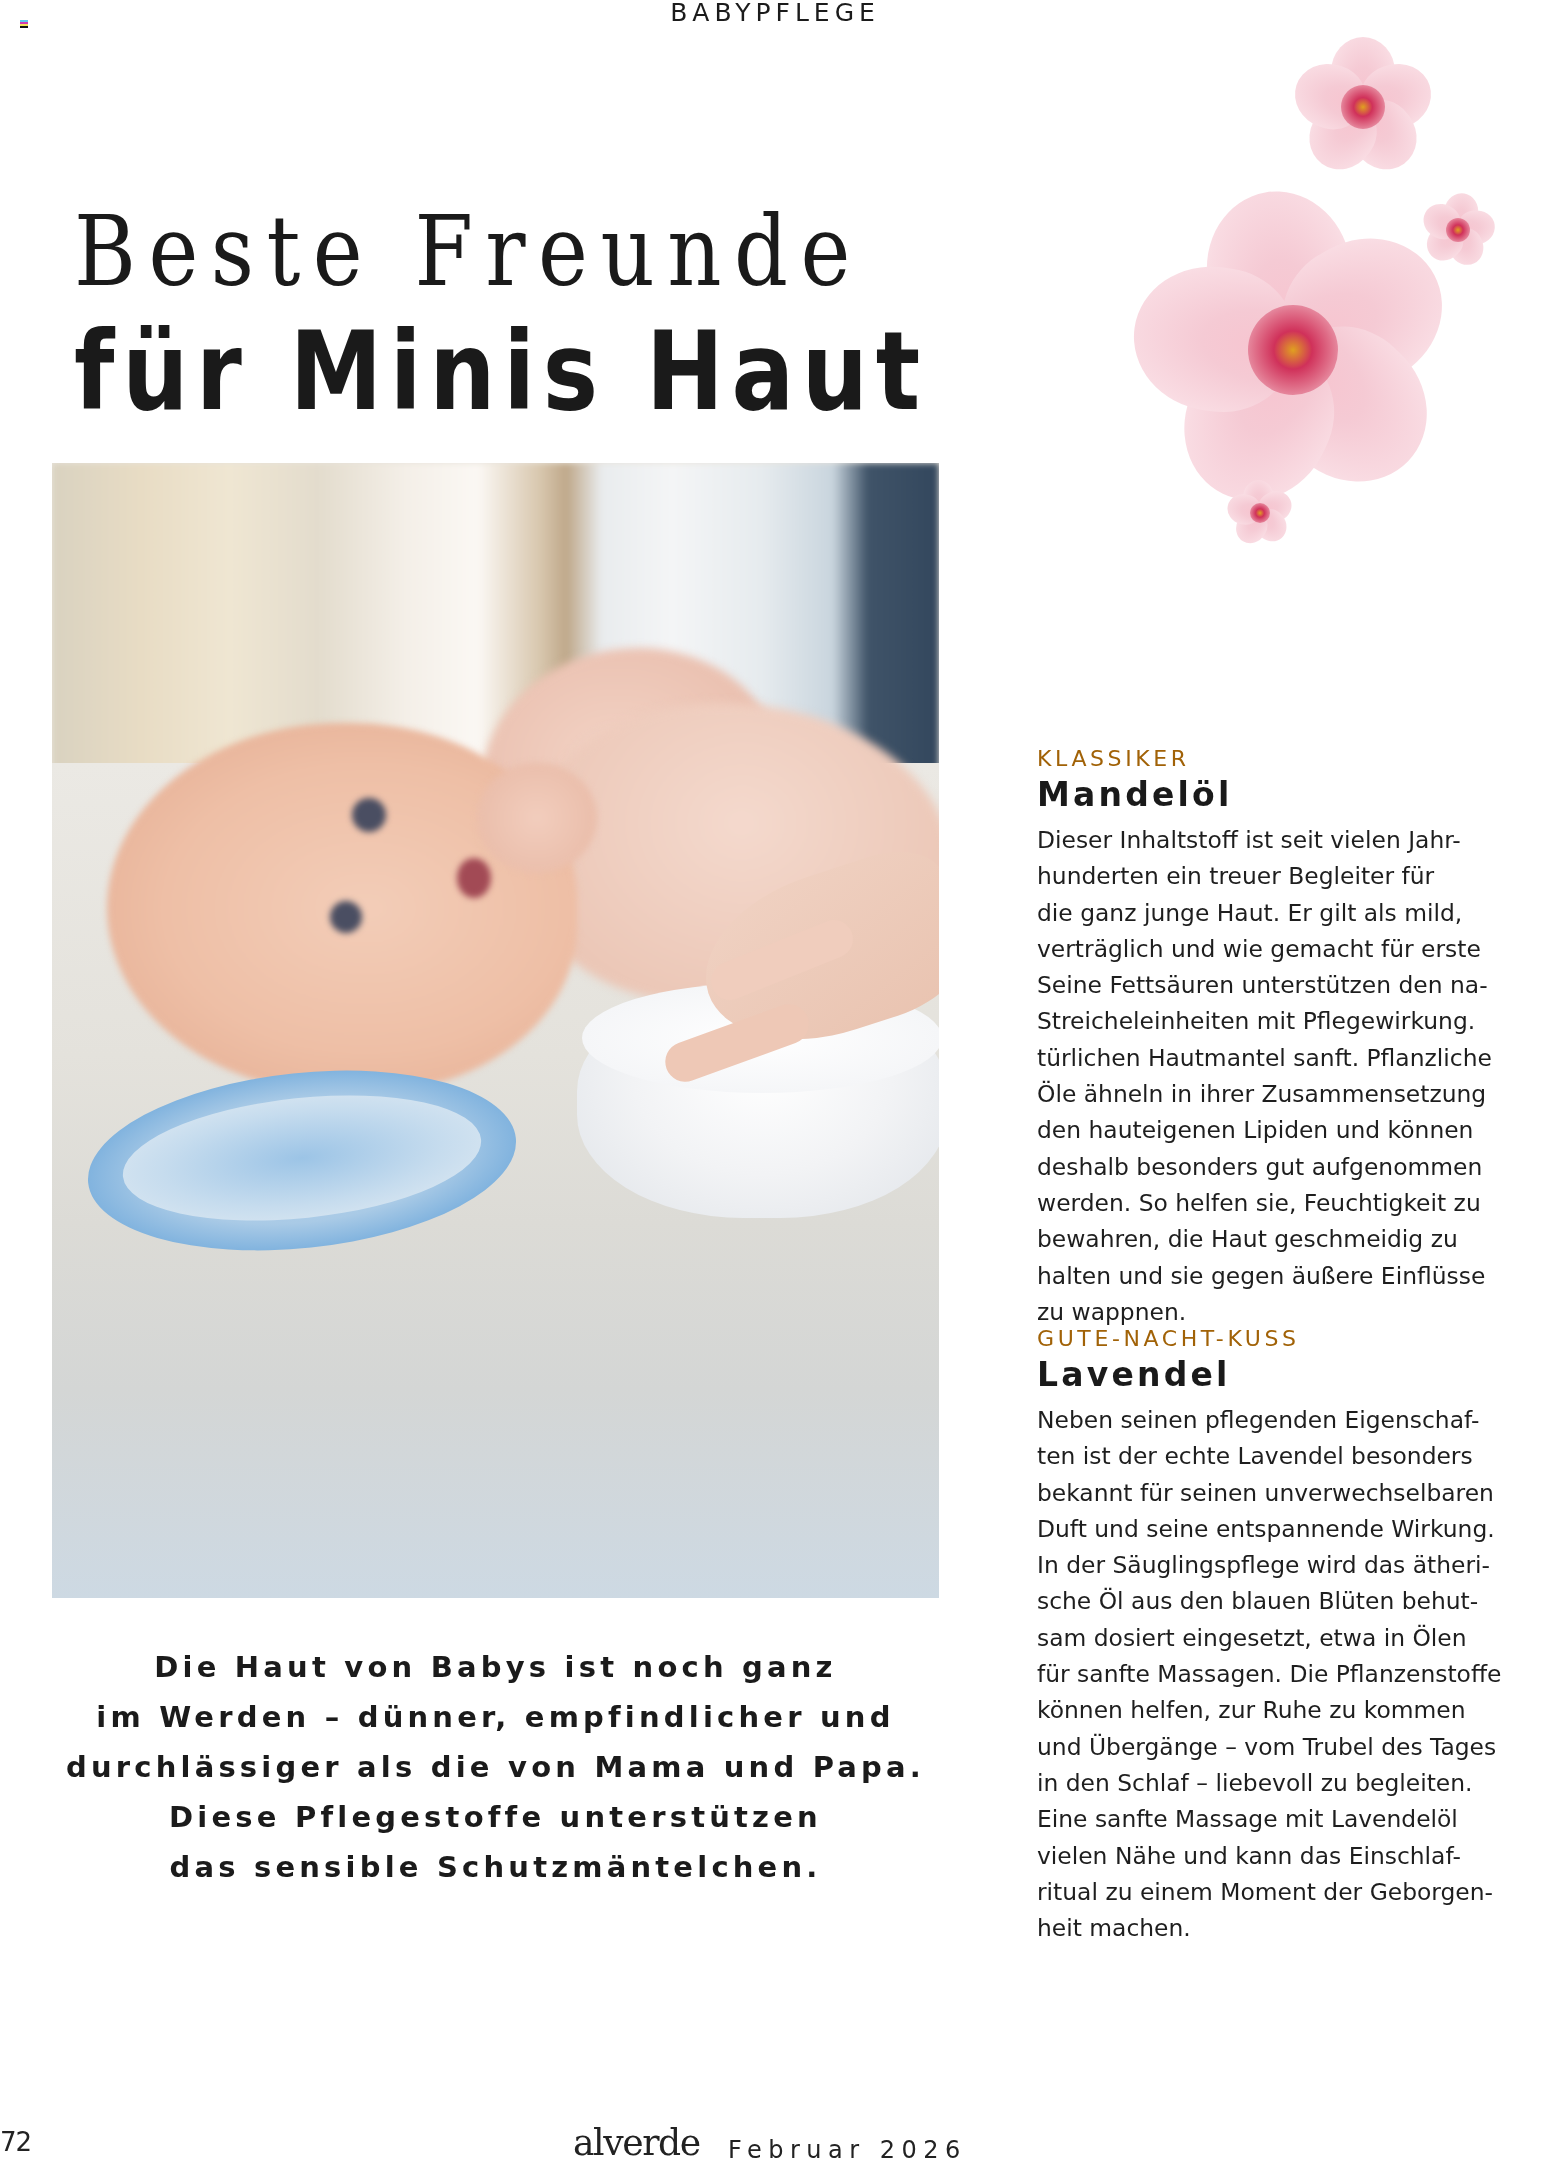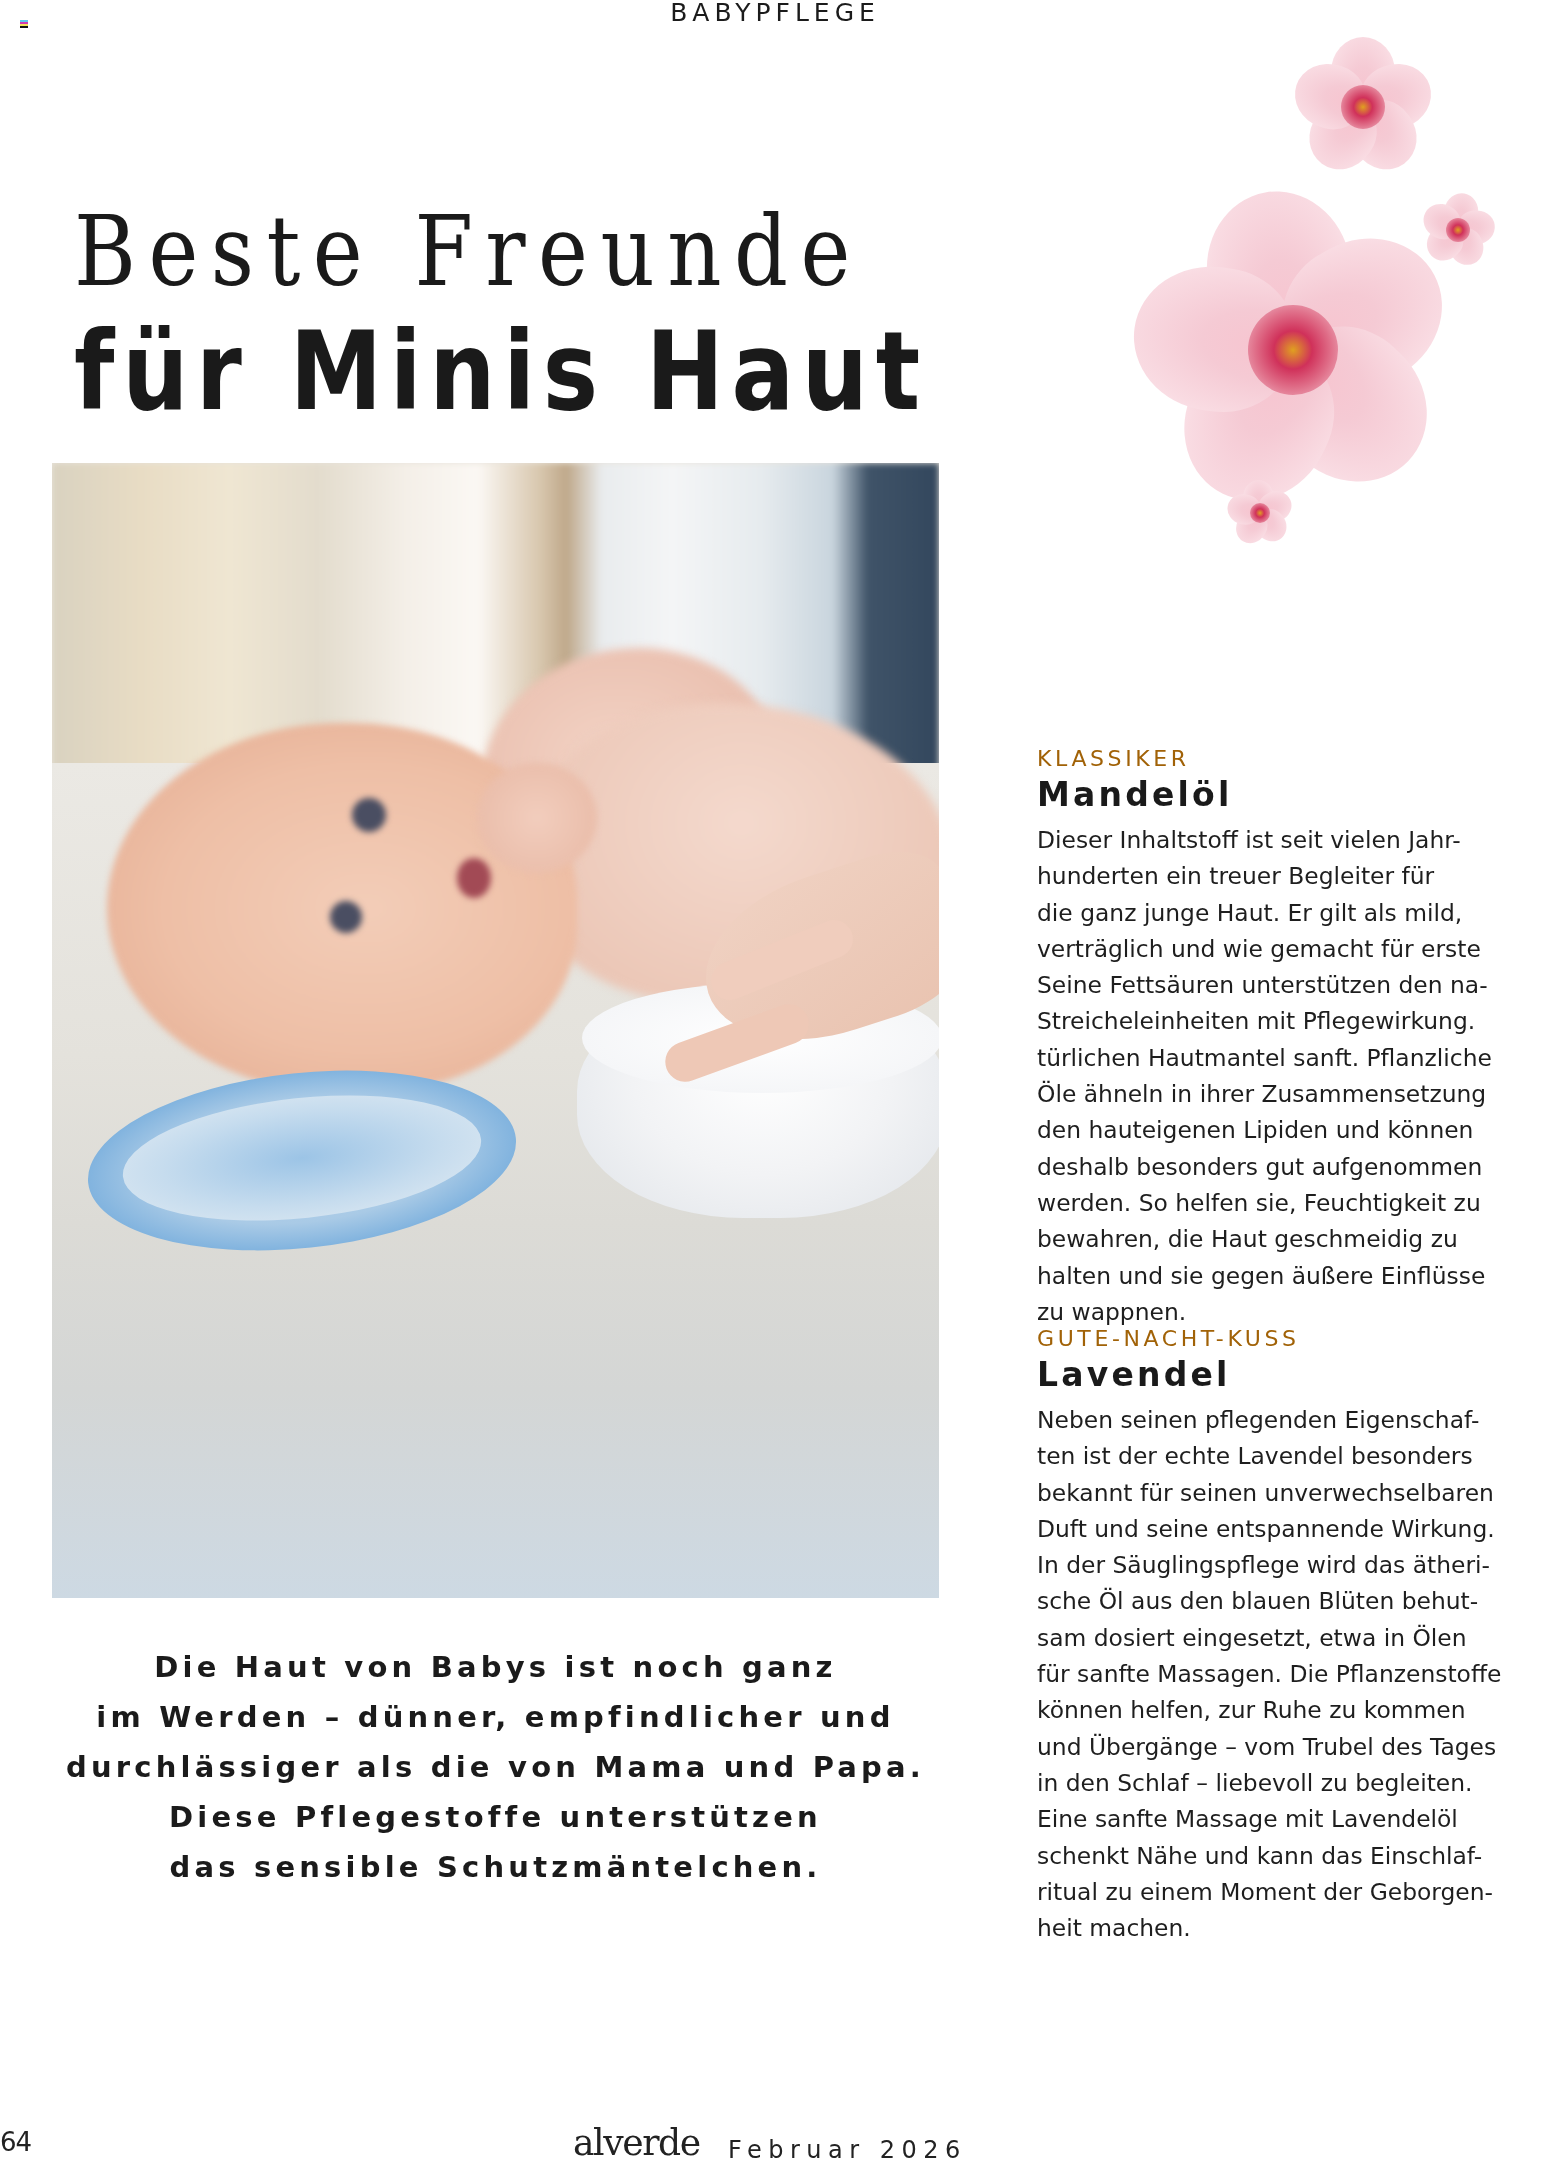--- a/index.html
+++ b/index.html
@@ -147,21 +147,21 @@
     <div>bekannt für seinen unverwechselbaren</div>
     <div>Duft und seine entspannende Wirkung.</div>
     <div>In der Säuglingspflege wird das ätheri-</div>
     <div>sche Öl aus den blauen Blüten behut-</div>
     <div>sam dosiert eingesetzt, etwa in Ölen</div>
     <div>für sanfte Massagen. Die Pflanzenstoffe</div>
     <div>können helfen, zur Ruhe zu kommen</div>
     <div>und Übergänge – vom Trubel des Tages</div>
     <div>in den Schlaf – liebevoll zu begleiten.</div>
     <div>Eine sanfte Massage mit Lavendelöl</div>
-    <div>schenkt Nähe und kann das Einschlaf-</div>
+    <div>vielen Nähe und kann das Einschlaf-</div>
     <div>ritual zu einem Moment der Geborgen-</div>
     <div>heit machen.</div>
   </div>
 </div>
 
-<div class="abs footer-page">64</div>
+<div class="abs footer-page">72</div>
 <div class="abs footer-brand">alverde</div>
 <div class="abs footer-date">Februar 2026</div>
 
 </body></html>

